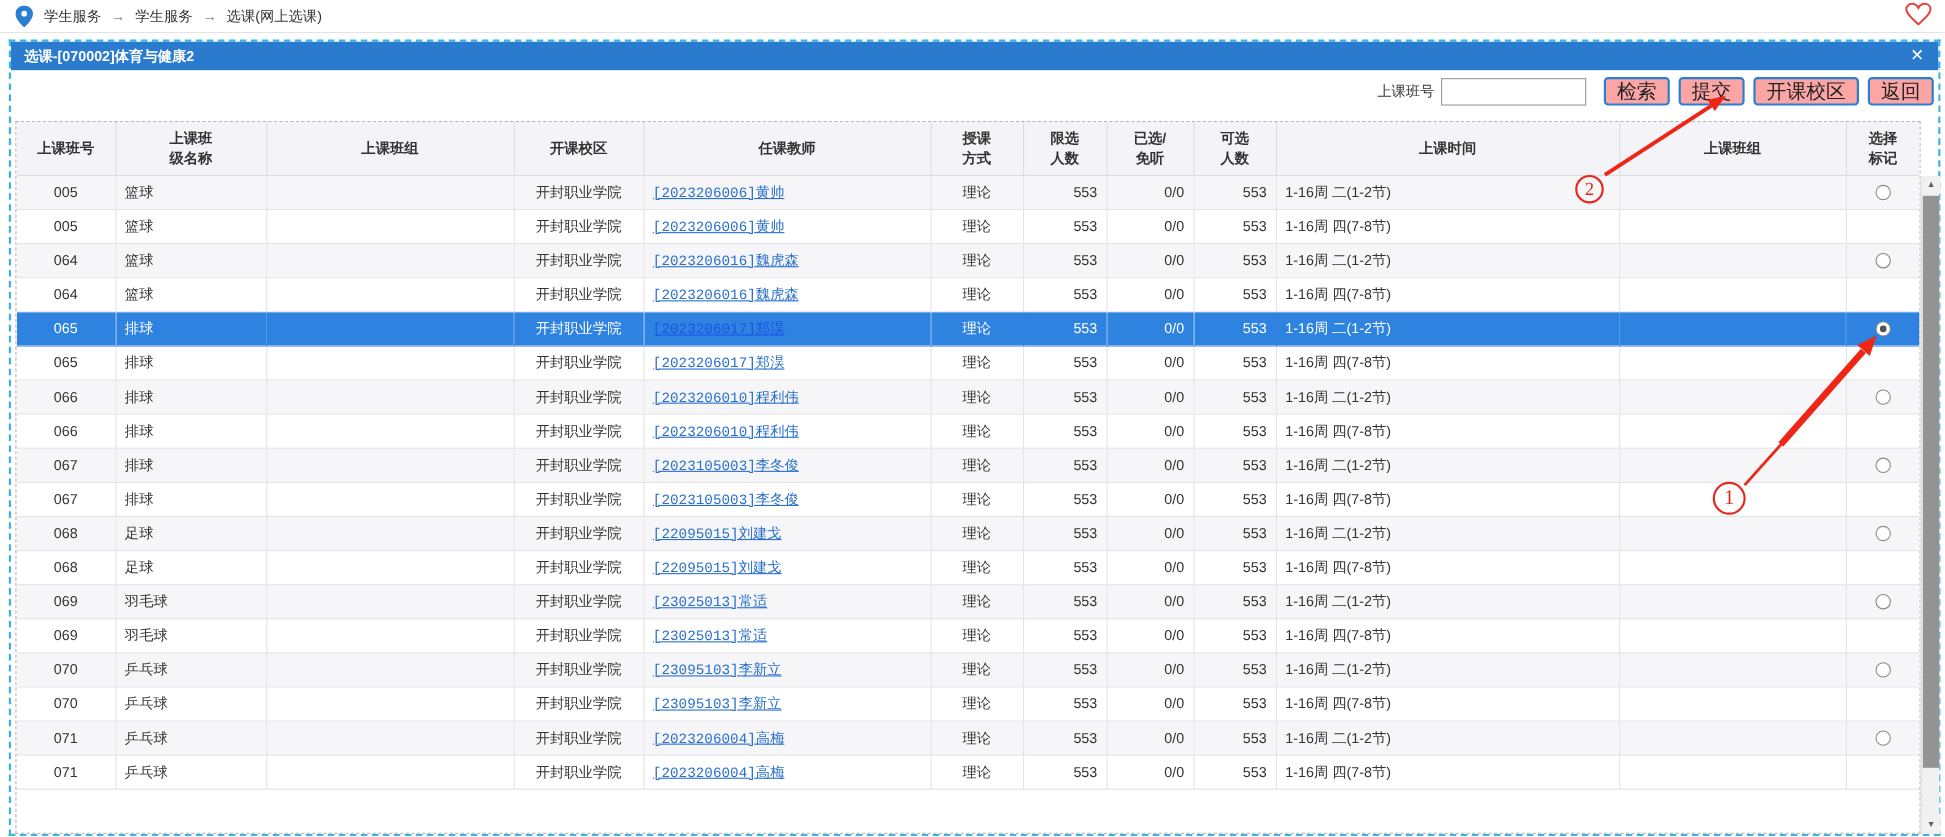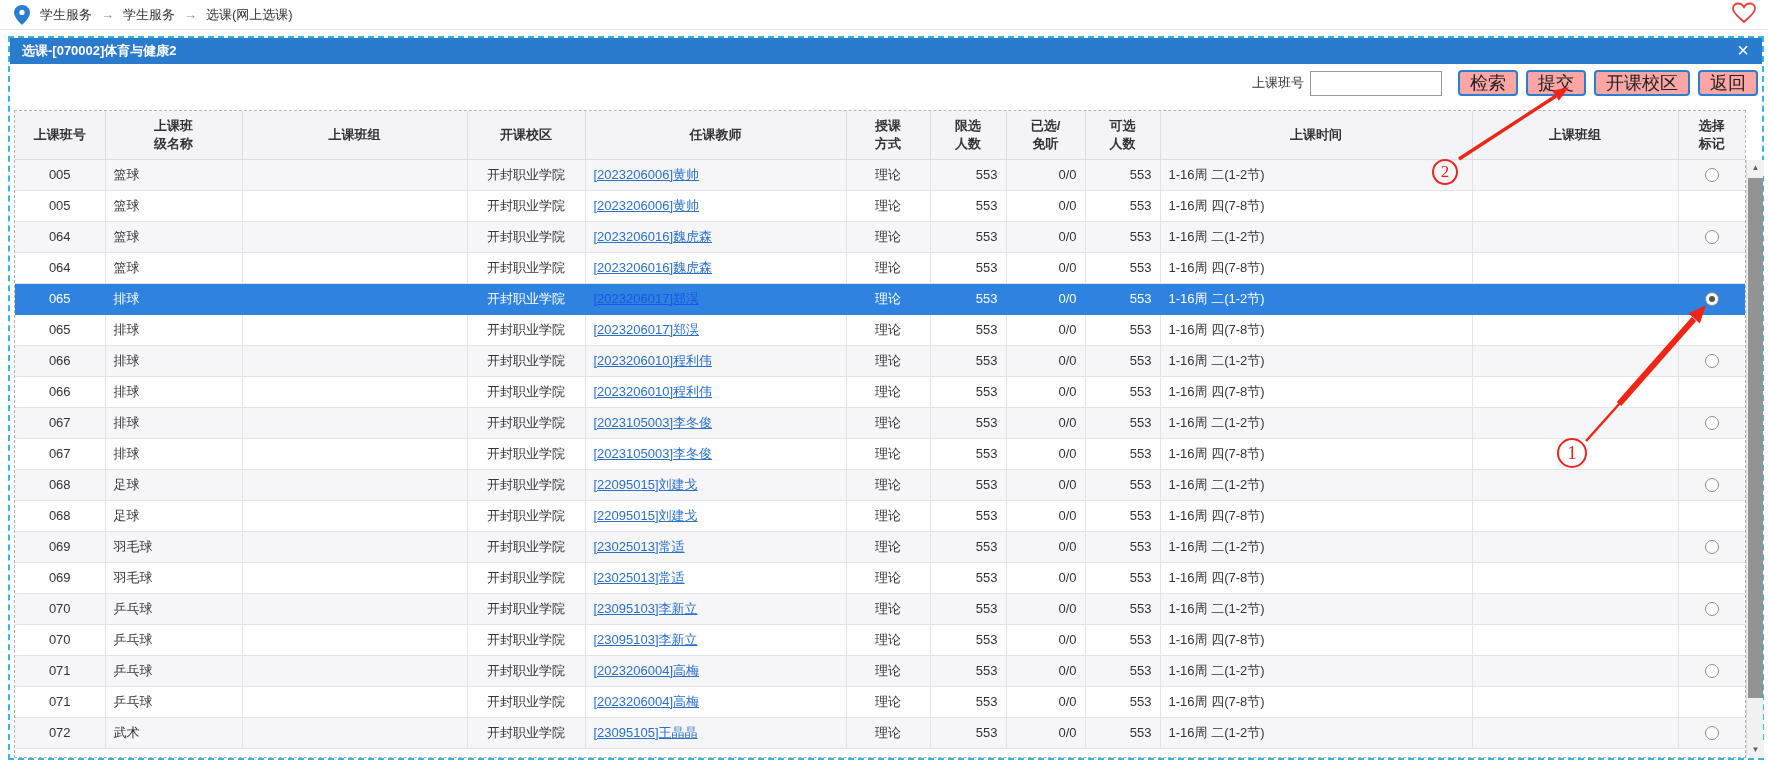--- a/index.html
+++ b/index.html
@@ -39,21 +39,21 @@
   thead th { background:#f3f3f8; font-weight:600; height:48px; vertical-align:middle;
     text-align:center; border:1px solid #dcdce2; white-space:pre-line; line-height:1.35;
     border-top:none; }
   thead th:first-child, tbody td:first-child { border-left:none; }
   thead th:last-child, tbody td:last-child { border-right:none; }
   tbody td { height:31px; border:1px solid #e4e4e8; padding:0 8px; white-space:nowrap;
     overflow:hidden; }
   tr.odd td { background:#f6f6f9; }
   tr.sel td { background:#2e82e0; color:#fff; border-color:#2e82e0; }
   td.al { text-align:left; } td.ac { text-align:center; } td.ar { text-align:right; }
-  a.tlink { color:#2a70cc; text-decoration:underline; cursor:pointer; }
+  a.tlink { color:#2a70cc; text-decoration:underline; cursor:pointer;font-family:Liberation Mono, monospace; }
   tr.sel a.tlink { color:#1b54e8; }
   .radio { display:inline-block; width:14px; height:14px; border:1px solid #8a8a8a;
     border-radius:50%; background:#fff; position:relative; vertical-align:middle; cursor:pointer; }
   .radio.checked:after { content:""; position:absolute; left:3px; top:3px; width:6px; height:6px;
     border-radius:50%; background:#555; }
 
   
   .vscroll { position:absolute; left:1736px; top:122px; width:17px; height:598px;
     background:#f1f1f1; border-left:1px solid #ddd; }
   .vs-btn { position:absolute; left:0; width:17px; height:16px; background:#f1f1f1; color:#606060;
@@ -386,34 +386,20 @@
             <td class="ac">开封职业学院</td>
             <td class="al"><a class="tlink">[2023206004]高梅</a></td>
             <td class="ac">理论</td>
             <td class="ar">553</td>
             <td class="ar">0/0</td>
             <td class="ar">553</td>
             <td class="al">1-16周 四(7-8节)</td>
             <td class="al"></td>
             <td class="ac"></td>
           </tr>
-          <tr class="odd">
-            <td class="ac">072</td>
-            <td class="al">武术</td>
-            <td class="al"></td>
-            <td class="ac">开封职业学院</td>
-            <td class="al"><a class="tlink">[23095105]王晶晶</a></td>
-            <td class="ac">理论</td>
-            <td class="ar">553</td>
-            <td class="ar">0/0</td>
-            <td class="ar">553</td>
-            <td class="al">1-16周 二(1-2节)</td>
-            <td class="al"></td>
-            <td class="ac"><span class="radio "></span></td>
-          </tr>
         </tbody>
     </table>
   </div>
 
   <div class="vscroll">
     <div class="vs-btn vs-up">▲</div>
     <div class="vs-thumb"></div>
     <div class="vs-btn vs-down">▼</div>
   </div>
 </div>

